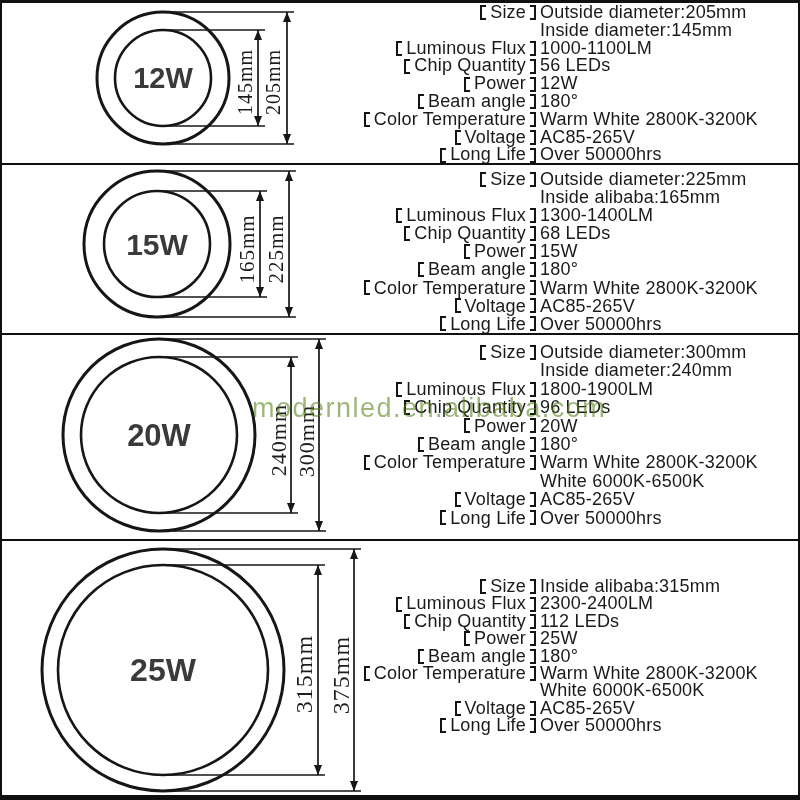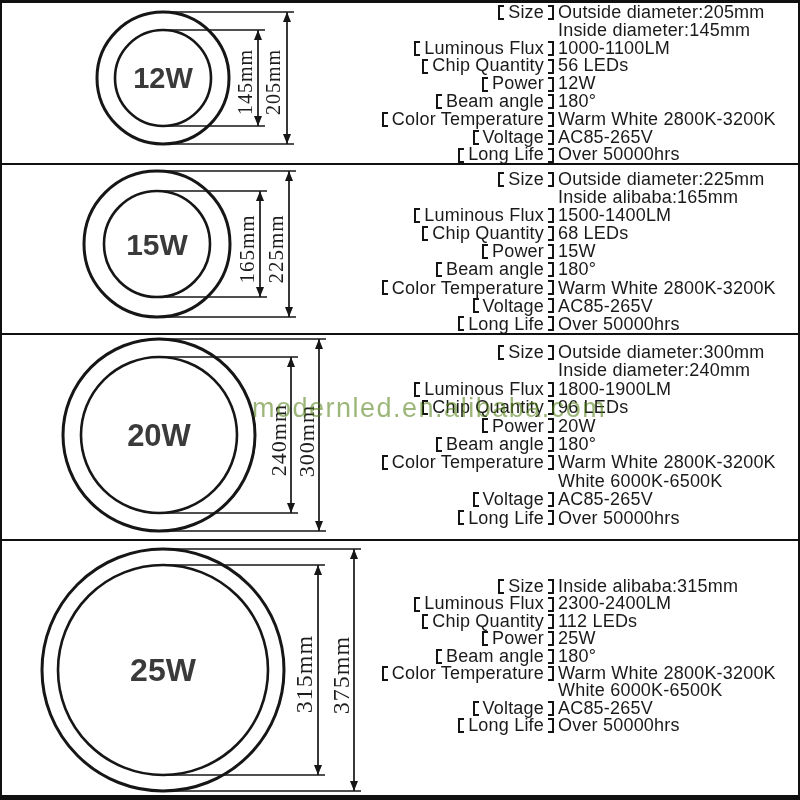--- a/index.html
+++ b/index.html
@@ -15,21 +15,21 @@
   #s1 { height: 160px; } #s2 { height: 170px; } #s3 { height: 206px; } #s4 { height: 254px; }
   .diagram { position: absolute; left: 0; top: 0; }
   .ring { fill: none; stroke: #161616; stroke-width: 3; }
   .ring.inner { stroke-width: 2.6; }
   .power { text-anchor: middle; dominant-baseline: central; font-weight: bold;
            fill: #3a3a3a; font-family: "Liberation Sans", sans-serif; }
   .dlab { text-anchor: middle; dominant-baseline: central; fill: #1d1d1d;
           font-family: "Liberation Serif", serif; letter-spacing: 1px; }
   .dim line { stroke: #161616; stroke-width: 1.7; }
   .dim path { fill: #161616; stroke: none; }
-  .specs { position: absolute; left: 374px; right: 4px; font-size: 18px; letter-spacing: .2px; }
+  .specs { position: absolute; left: 356px; right: 4px; font-size: 18px; letter-spacing: .2px; }
   #s1 .specs { top: 1px;  line-height: 17.8px; }
   #s2 .specs { top: 5px;  line-height: 18.1px; }
   #s3 .specs { top: 8px;  line-height: 18.4px; }
   #s4 .specs { top: 37px; line-height: 17.4px; }
   .srow { display: flex; align-items: flex-start; }
   .slabel { width: 178px; flex: none; display: flex; justify-content: flex-end;
             align-items: center; white-space: nowrap; }
   .bk { flex: none; width: 6px; height: 15px; display: inline-block; }
   .bkl { border-left: 2px solid #141414; border-top: 2px solid #141414; border-bottom: 2px solid #141414; margin-right: 4px; }
   .bkr { border-right: 2px solid #141414; border-top: 2px solid #141414; border-bottom: 2px solid #141414; margin-left: 4px; }
@@ -188,21 +188,21 @@
             <span>Inside alibaba:165mm</span>
           </span>
       </div>
       <div class="srow">
         <span class="slabel">
             <i class="bk bkl"></i>
             <span>Luminous Flux</span>
             <i class="bk bkr"></i>
           </span>
         <span class="svals">
-            <span>1500-1400LM</span>
+            <span>1300-1400LM</span>
           </span>
       </div>
       <div class="srow">
         <span class="slabel">
             <i class="bk bkl"></i>
             <span>Chip Quantity</span>
             <i class="bk bkr"></i>
           </span>
         <span class="svals">
             <span>68 LEDs</span>

